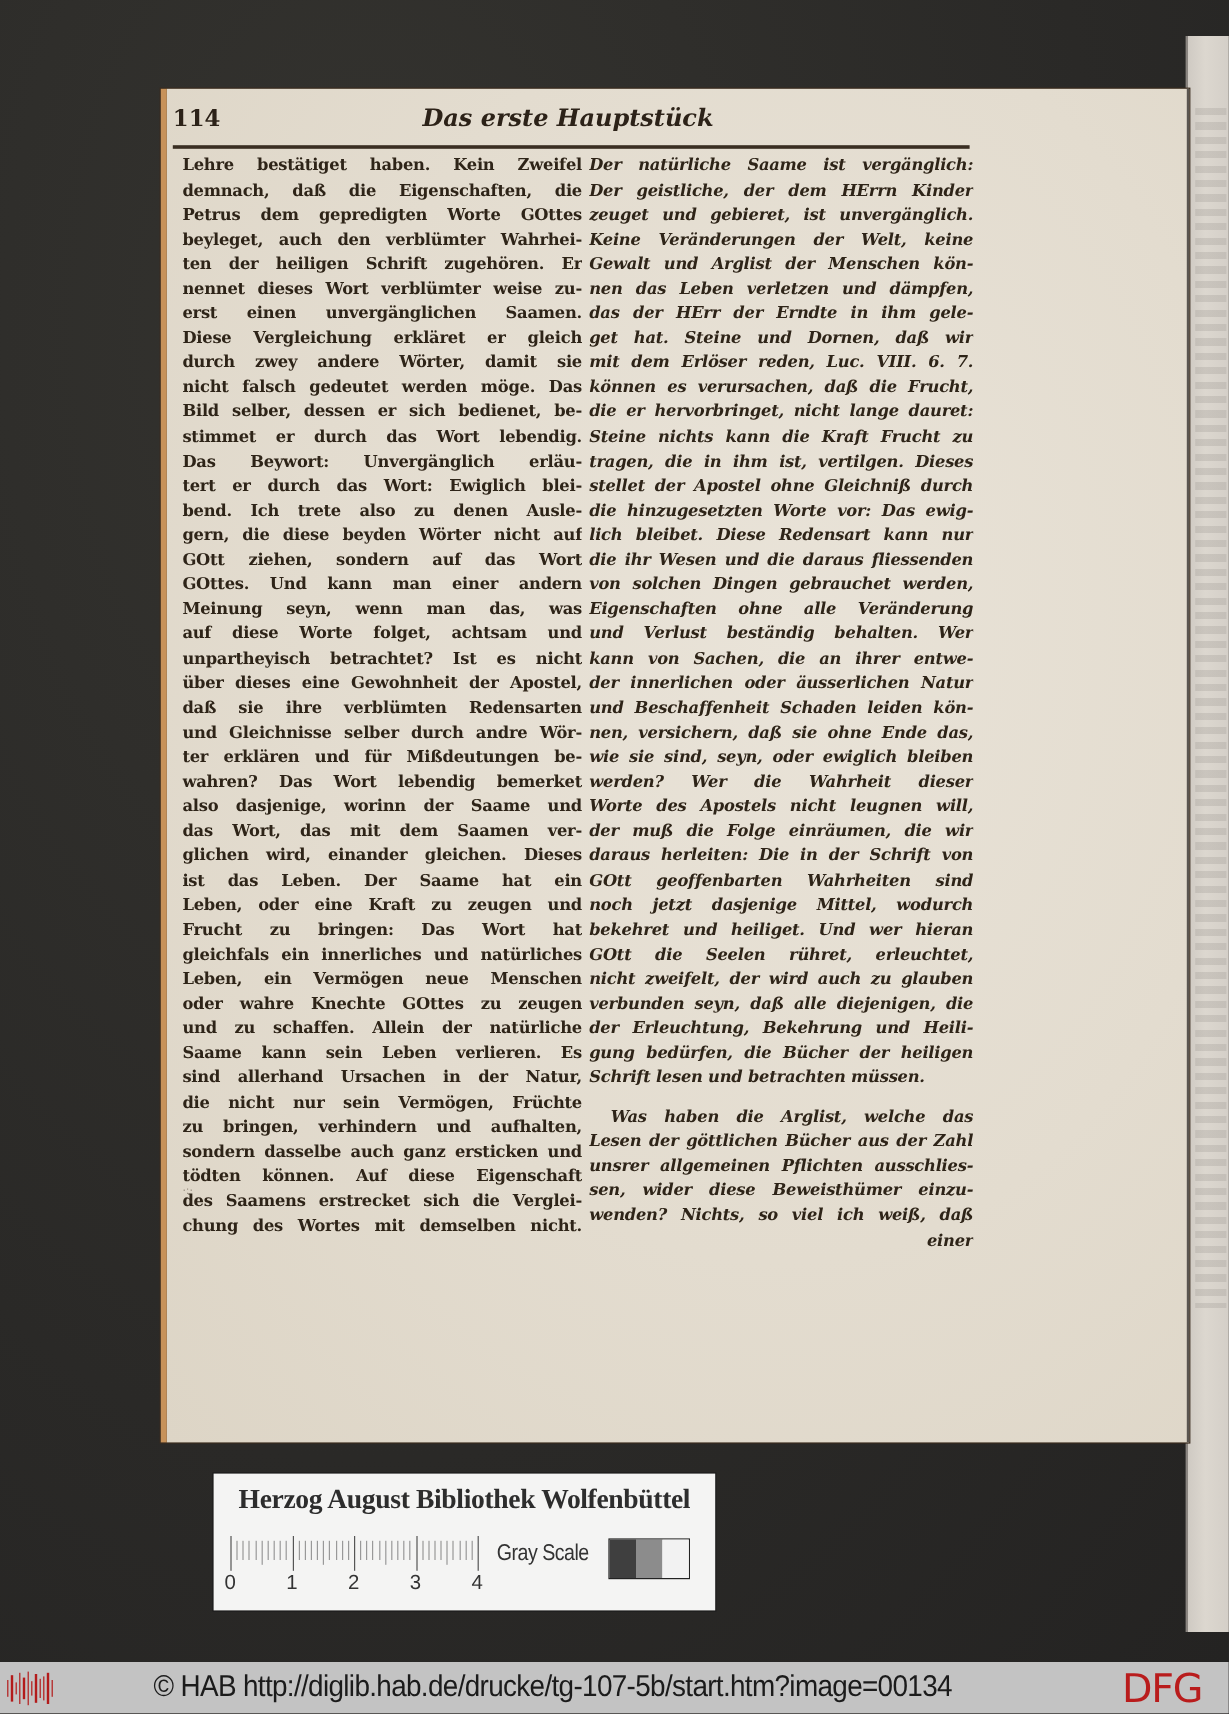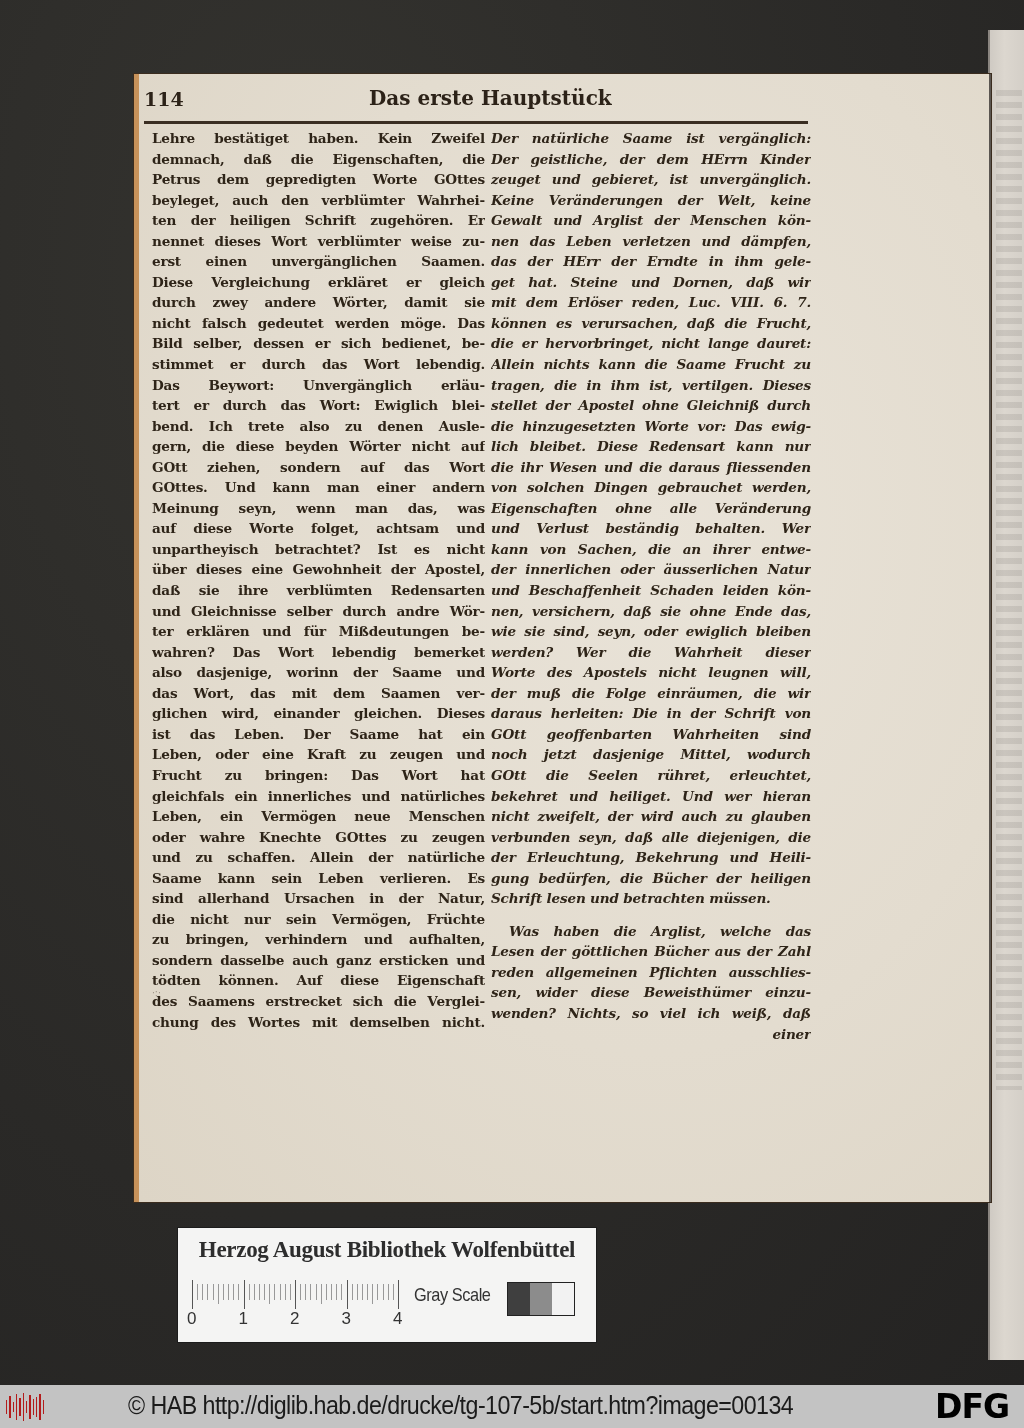--- a/index.html
+++ b/index.html
@@ -33,21 +33,21 @@
       background:#5a5550;
     }
     .header {
       position:absolute; left:144px; top:86px; width:660px; height:32px;
       font-family:"DejaVu Serif", serif; color:#2c2218;
     }
     .page-number {
       position:absolute; left:0; top:2px; font-size:19px; font-weight:bold;
     }
     .running-title {
-      position:absolute; left:225px; top:0; font-size:20px; font-weight:bold; 
+      position:absolute; left:208px; top:0; font-size:20px; font-weight:bold; font-style:italic;
     }
     .header-rule {
       position:absolute; left:144px; top:121px; width:664px; height:3px;
       background:#3a2e22;
     }
     .column {
       position:absolute; top:128px;
       font-family:"DejaVu Serif", serif; color:#2e2418;
       font-size:13.6px; line-height:20.55px; font-weight:bold;
       letter-spacing:-0.2px;
@@ -105,21 +105,21 @@
     }
     .hab-logo i { display:block; width:2px; background:#b31b1b; }
     .footer-text {
       position:absolute; left:128px; top:6px;
       font-family:"Liberation Sans", sans-serif; font-size:25px; color:#1b1b1b;
       letter-spacing:-0.6px; transform:scaleX(0.93); transform-origin:left;
       white-space:nowrap;
     }
     .dfg-logo {
       position:absolute; left:935px; top:5px;
-      font-family:"DejaVu Sans", sans-serif; font-weight:bold; font-size:33px; color:#000000;
+      font-family:"DejaVu Sans", sans-serif; font-weight:normal; font-size:33px; color:#b91c1c;
       letter-spacing:-1px; line-height:33px;
     }
   </style>
 </head>
 <body>
 
 <div class="backdrop"></div>
 <div class="next-leaf"></div>
 
 <div class="page"></div>
@@ -181,51 +181,51 @@
     <span class="line">Der geistliche, der dem HErrn Kinder</span>
     <span class="line">zeuget und gebieret, ist unvergänglich.</span>
     <span class="line">Keine Veränderungen der Welt, keine</span>
     <span class="line">Gewalt und Arglist der Menschen kön-</span>
     <span class="line">nen das Leben verletzen und dämpfen,</span>
     <span class="line">das der HErr der Erndte in ihm gele-</span>
     <span class="line">get hat.  Steine und Dornen, daß wir</span>
     <span class="line">mit dem Erlöser reden, Luc. VIII. 6. 7.</span>
     <span class="line">können es verursachen, daß die Frucht,</span>
     <span class="line">die er hervorbringet, nicht lange dauret:</span>
-    <span class="line">Allein nichts kann die Saame Frucht zu</span>
+    <span class="line">Steine nichts kann die Kraft Frucht zu</span>
     <span class="line">tragen, die in ihm ist, vertilgen. Dieses</span>
     <span class="line">stellet der Apostel ohne Gleichniß durch</span>
     <span class="line">die hinzugesetzten Worte vor: Das ewig-</span>
     <span class="line">lich bleibet.  Diese Redensart kann nur</span>
     <span class="line">die ihr Wesen und die daraus fliessenden</span>
     <span class="line">von solchen Dingen gebrauchet werden,</span>
     <span class="line">Eigenschaften ohne alle Veränderung</span>
     <span class="line">und Verlust beständig behalten.  Wer</span>
     <span class="line">kann von Sachen, die an ihrer entwe-</span>
     <span class="line">der innerlichen oder äusserlichen Natur</span>
     <span class="line">und Beschaffenheit Schaden leiden kön-</span>
     <span class="line">nen, versichern, daß sie ohne Ende das,</span>
     <span class="line">wie sie sind, seyn, oder ewiglich bleiben</span>
     <span class="line">werden?  Wer die Wahrheit dieser</span>
     <span class="line">Worte des Apostels nicht leugnen will,</span>
     <span class="line">der muß die Folge einräumen, die wir</span>
     <span class="line">daraus herleiten: Die in der Schrift von</span>
     <span class="line">GOtt geoffenbarten Wahrheiten sind</span>
     <span class="line">noch jetzt dasjenige Mittel, wodurch</span>
+    <span class="line">bekehret und heiliget.  Und wer hieran</span>
     <span class="line">GOtt die Seelen rühret, erleuchtet,</span>
-    <span class="line">bekehret und heiliget.  Und wer hieran</span>
     <span class="line">nicht zweifelt, der wird auch zu glauben</span>
     <span class="line">verbunden seyn, daß alle diejenigen, die</span>
     <span class="line">der Erleuchtung, Bekehrung und Heili-</span>
     <span class="line">gung bedürfen, die Bücher der heiligen</span>
     <span class="line last">Schrift lesen und betrachten müssen.</span>
     <div class="para-gap"></div>
     <span class="line indent">Was haben die Arglist, welche das</span>
     <span class="line">Lesen der göttlichen Bücher aus der Zahl</span>
-    <span class="line">reden allgemeinen Pflichten ausschlies-</span>
+    <span class="line">unsrer allgemeinen Pflichten ausschlies-</span>
     <span class="line">sen, wider diese Beweisthümer einzu-</span>
     <span class="line">wenden?  Nichts, so viel ich weiß, daß</span>
     <span class="line right">einer</span>
   </div>
 
 <div class="margin-mark">·:·</div>
 
 <div class="card">
   <div class="card-title">Herzog August Bibliothek Wolfenbüttel</div>
   <div class="ruler" id="ruler">

